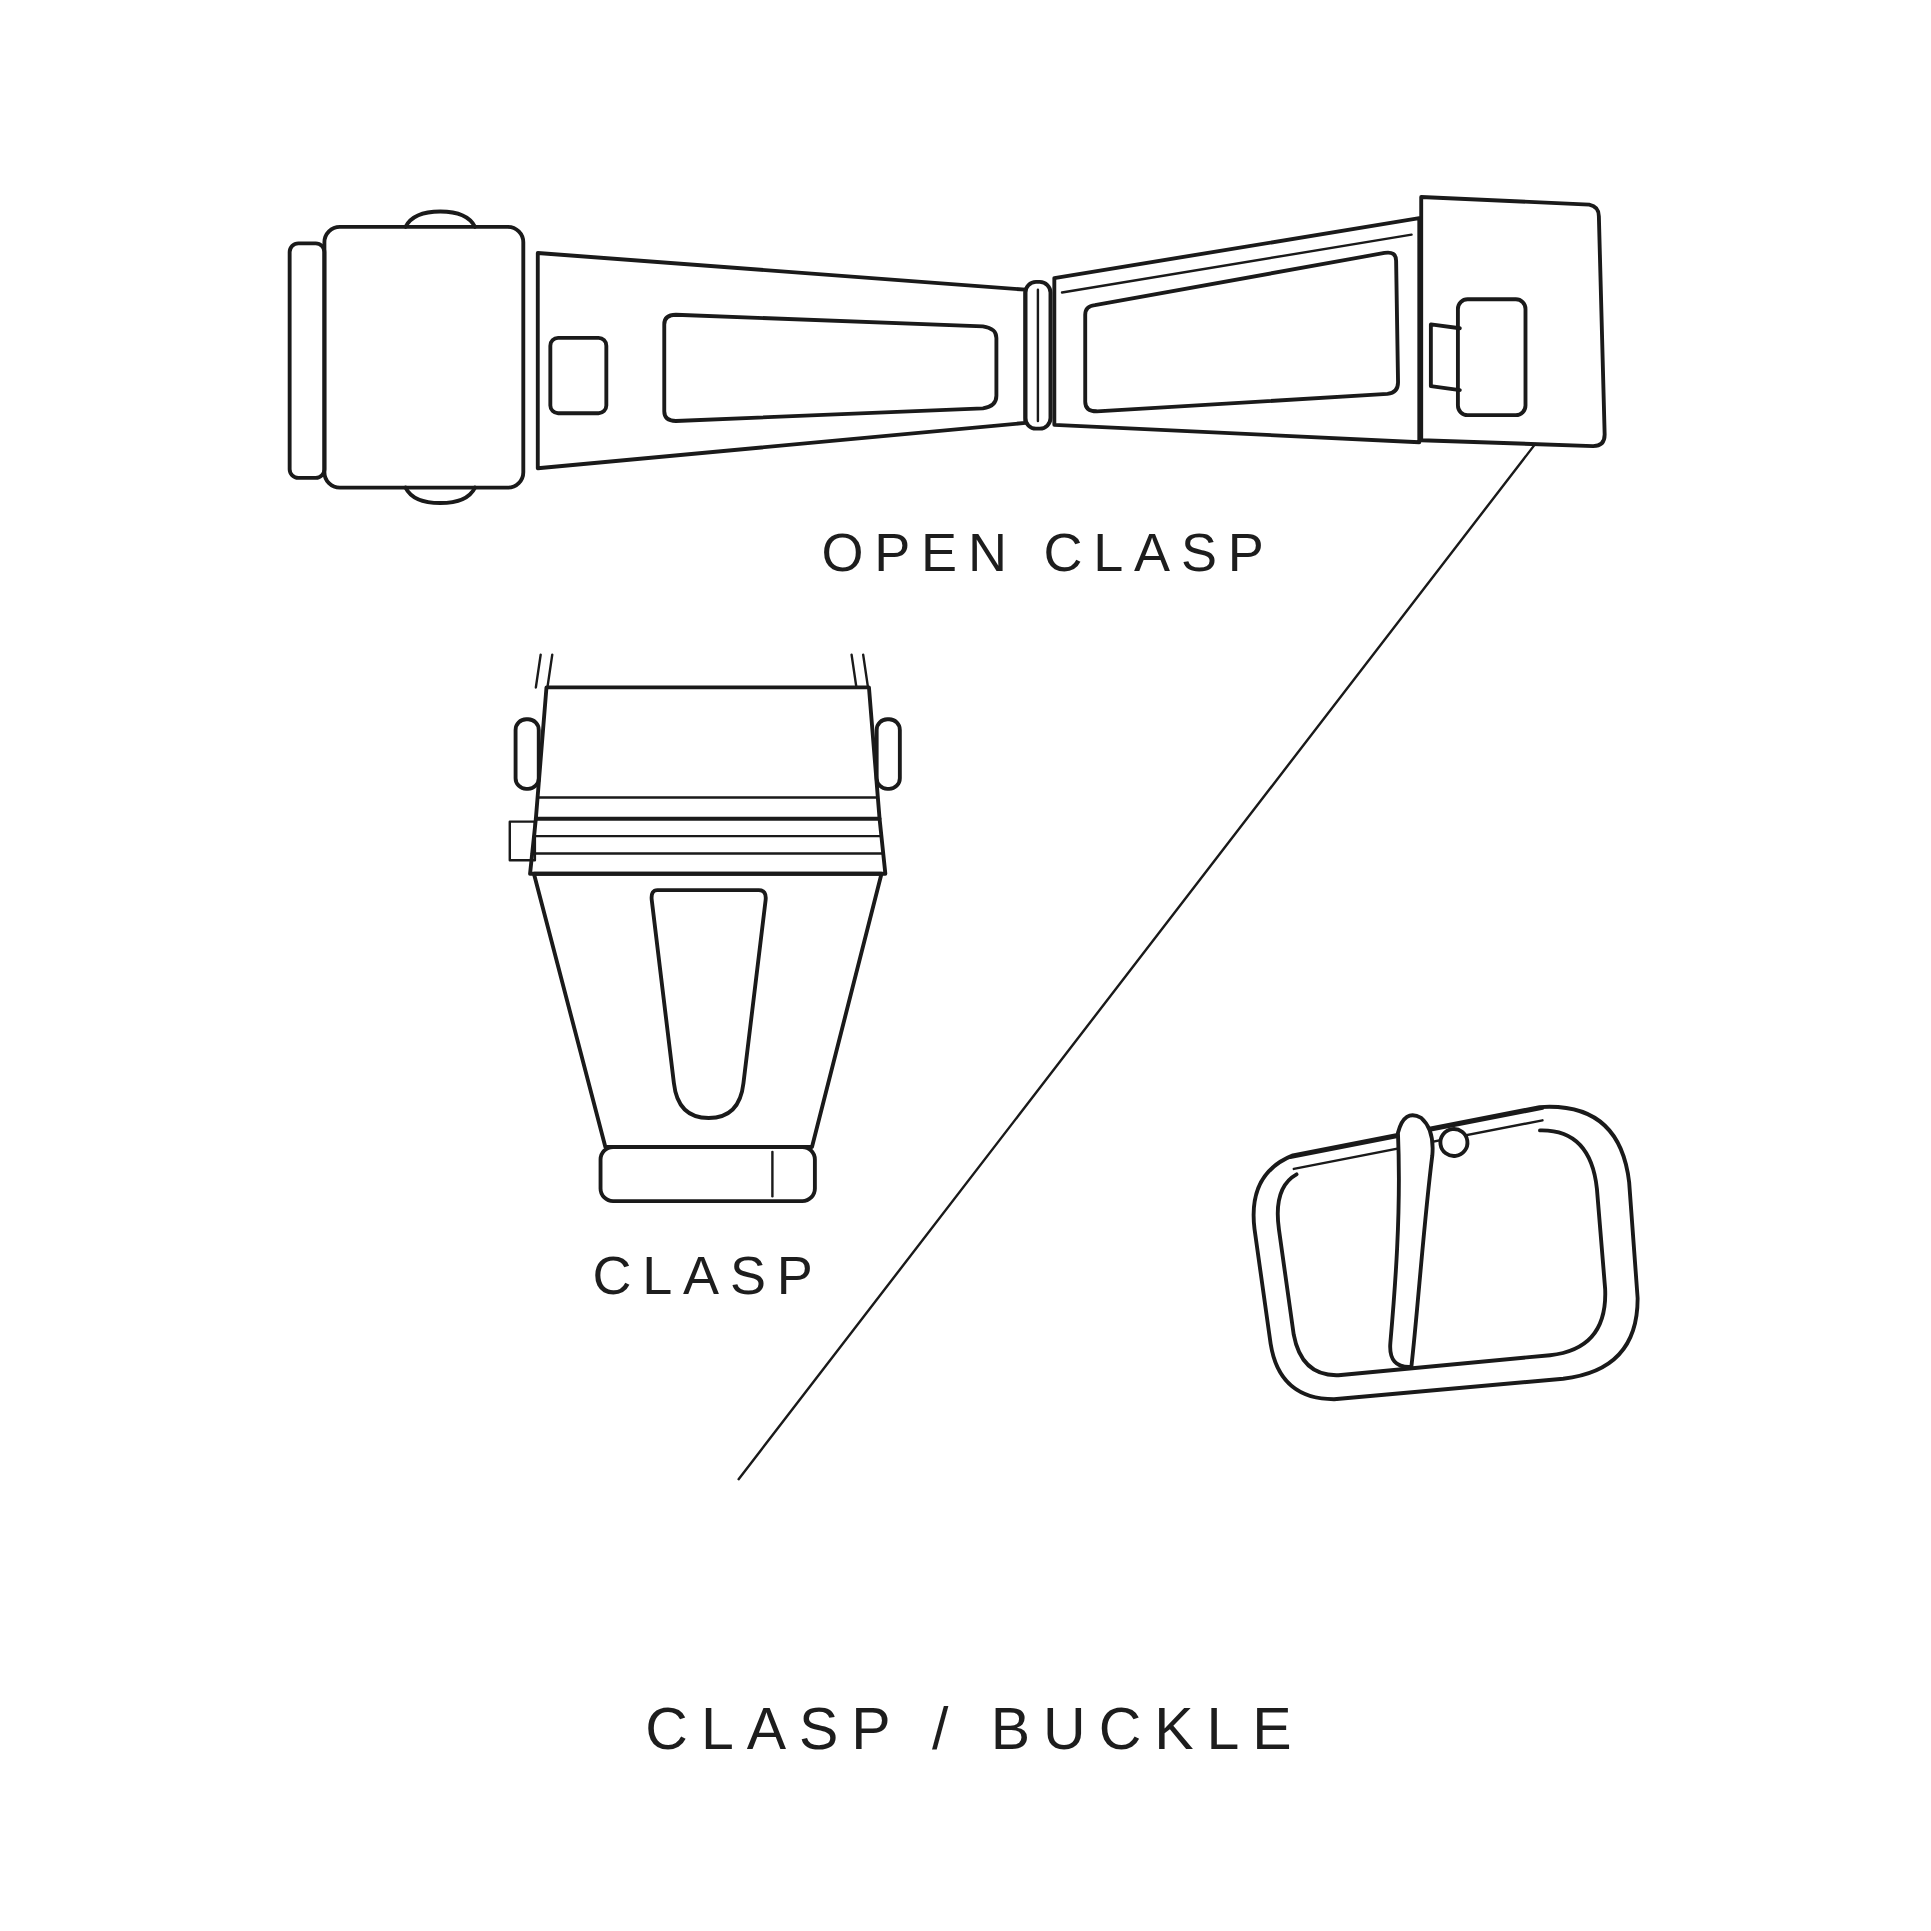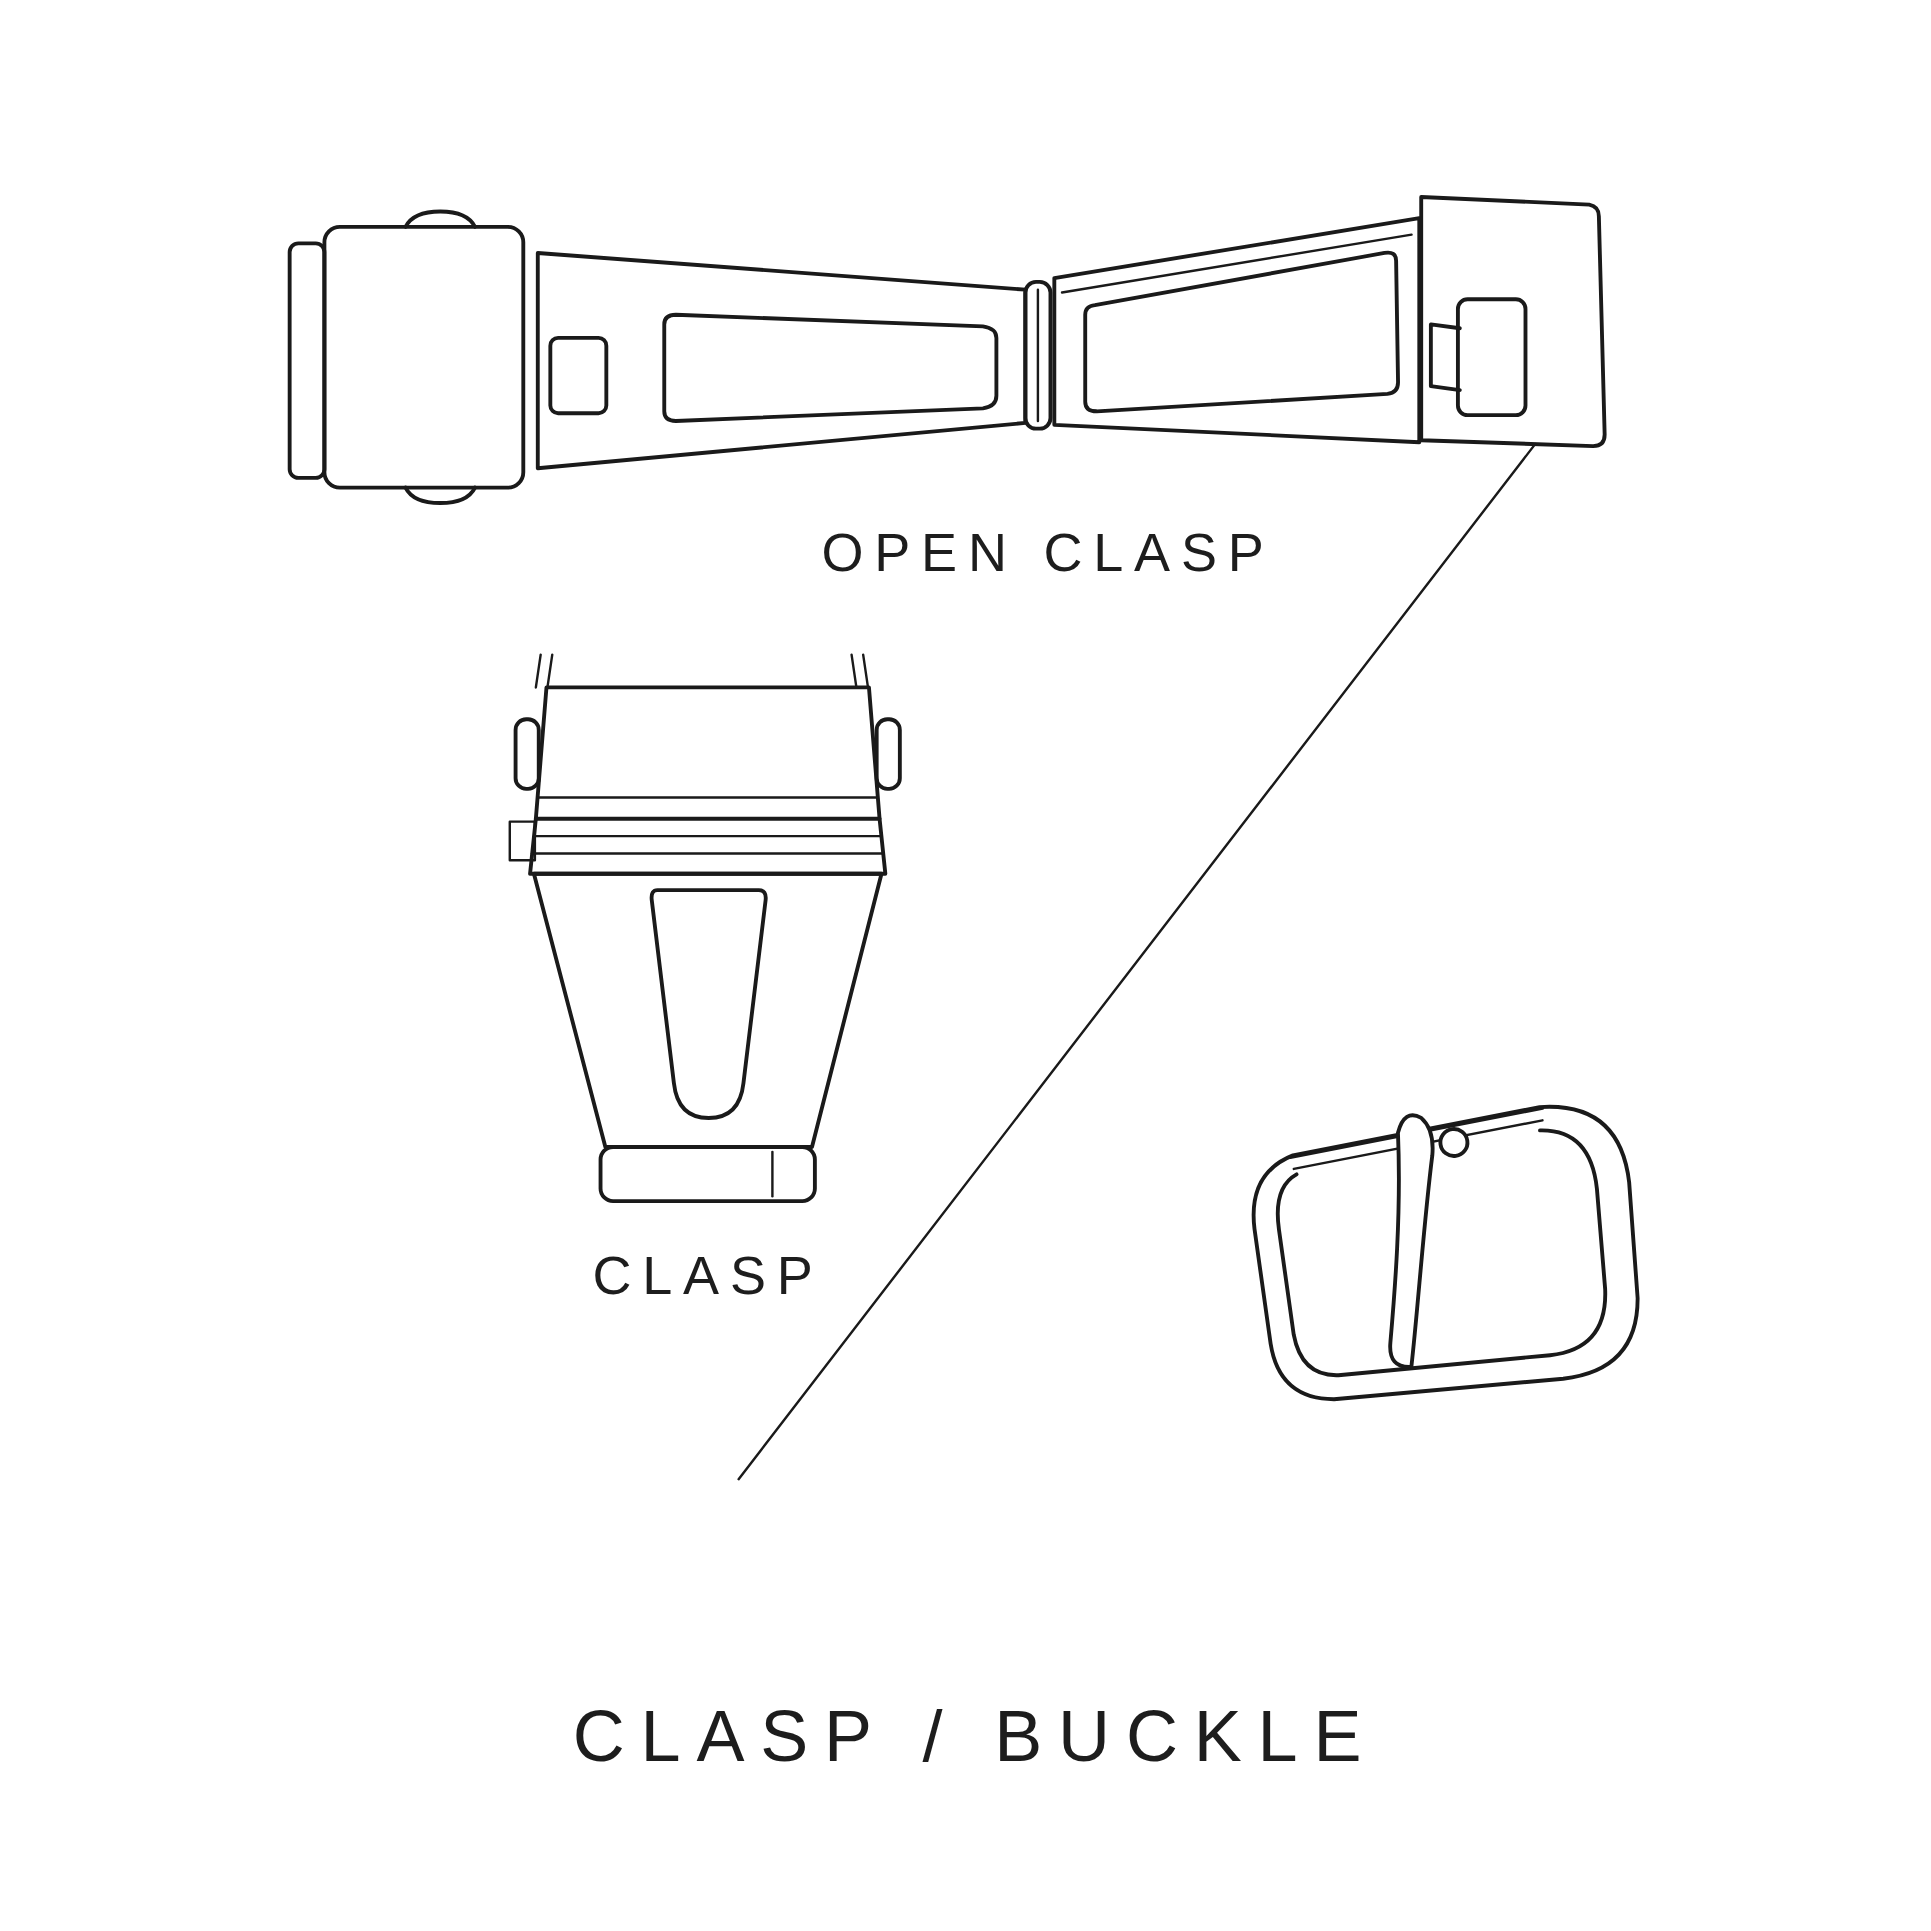--- a/index.html
+++ b/index.html
@@ -25,21 +25,21 @@
     color:var(--text);
     font-size:54px;
     letter-spacing:0.20em;
     white-space:nowrap;
     font-weight:400;
   }
   .page-title{
     position:absolute;
     transform:translateX(-50%);
     color:var(--text);
-    font-size:72px;
+    font-size:59px;
     letter-spacing:0.22em;
     white-space:nowrap;
     font-weight:400;
     text-align:right;
   }
 </style>
 </head>
 <body>
 
 <div id="canvas">

